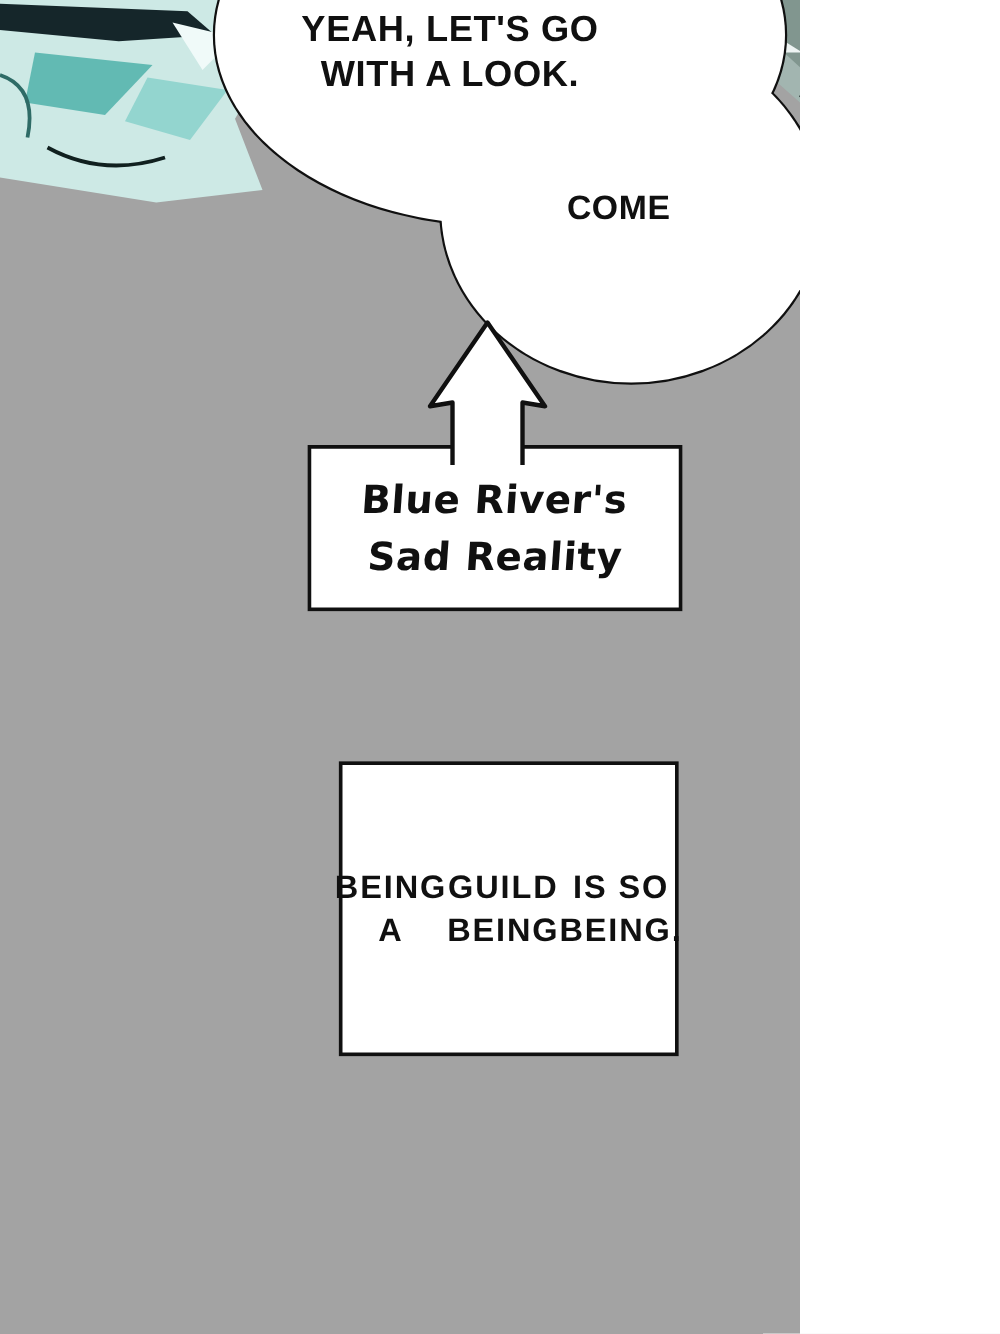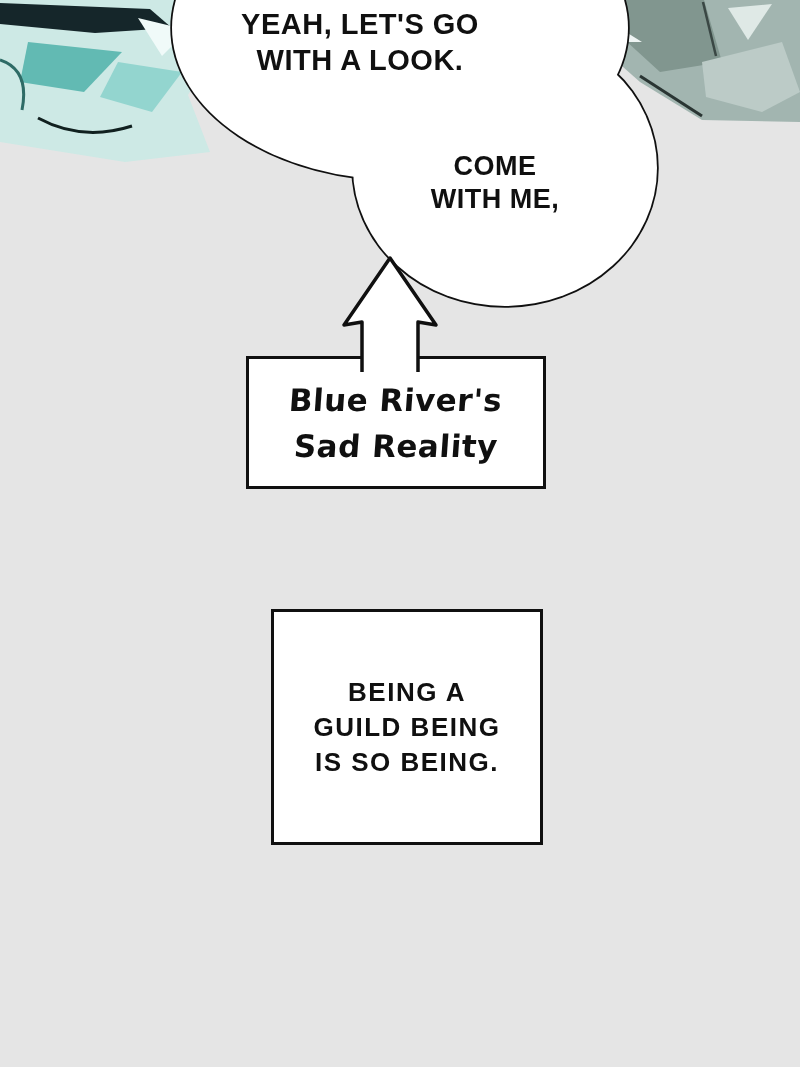--- a/index.html
+++ b/index.html
@@ -2,23 +2,23 @@
 <html><head>
 <meta charset="utf-8">
 <style>
   html, body {
     margin: 0;
     padding: 0;
     background: #ffffff;
   }
   .canvas {
     position: relative;
-    width: 800px;
+    width: 640px;
     height: 1067px;
-    background: #e5e5e5;
+    background: #a3a3a3;
     overflow: hidden;
     font-family: "Liberation Sans", sans-serif;
   }
   .art-layer {
     position: absolute;
     inset: 0;
     z-index: 3;
     pointer-events: none;
   }
   .bubble-text {
@@ -71,21 +71,20 @@
     position: absolute;
     z-index: 1;
     left: 271px;
     top: 609px;
     width: 272px;
     height: 236px;
     box-sizing: border-box;
     border: 3px solid #101010;
     background: #ffffff;
     display: flex;
-    flex-direction: column;
     align-items: center;
     justify-content: center;
   }
   .caption-line {
     font-weight: 700;
     font-size: 26px;
     line-height: 35px;
     color: #101010;
     letter-spacing: 1.5px;
     text-align: center;
@@ -128,21 +127,20 @@
     <path d="M362,372 L362,322 L344,325 L390,258 L436,325 L418,322 L418,372" fill="#ffffff" stroke="#101010" stroke-width="3.5" stroke-linejoin="round"></path>
   </svg>
 
   <div class="bubble-text bubble1-text">
     <div>YEAH, LET'S GO</div>
     <div>WITH A LOOK.</div>
   </div>
 
   <div class="bubble-text bubble2-text">
     <div>COME</div>
-    <div>WITH ME,</div>
   </div>
 
   <div class="label-box">
     <div class="label-line">Blue River's</div>
     <div class="label-line">Sad Reality</div>
   </div>
 
   <div class="caption-box">
     <div class="caption-line">BEING A</div>
     <div class="caption-line">GUILD BEING</div>

